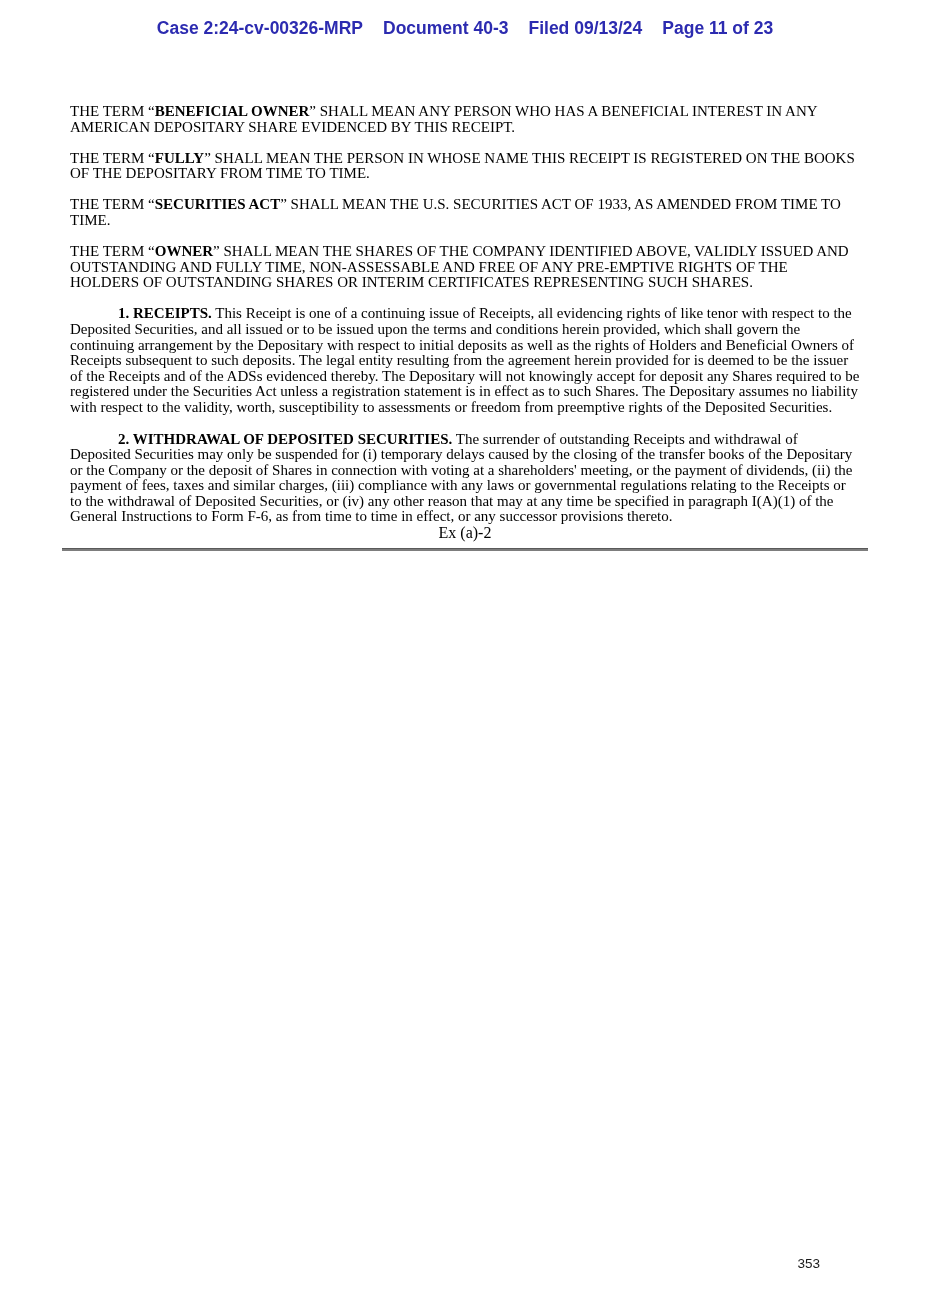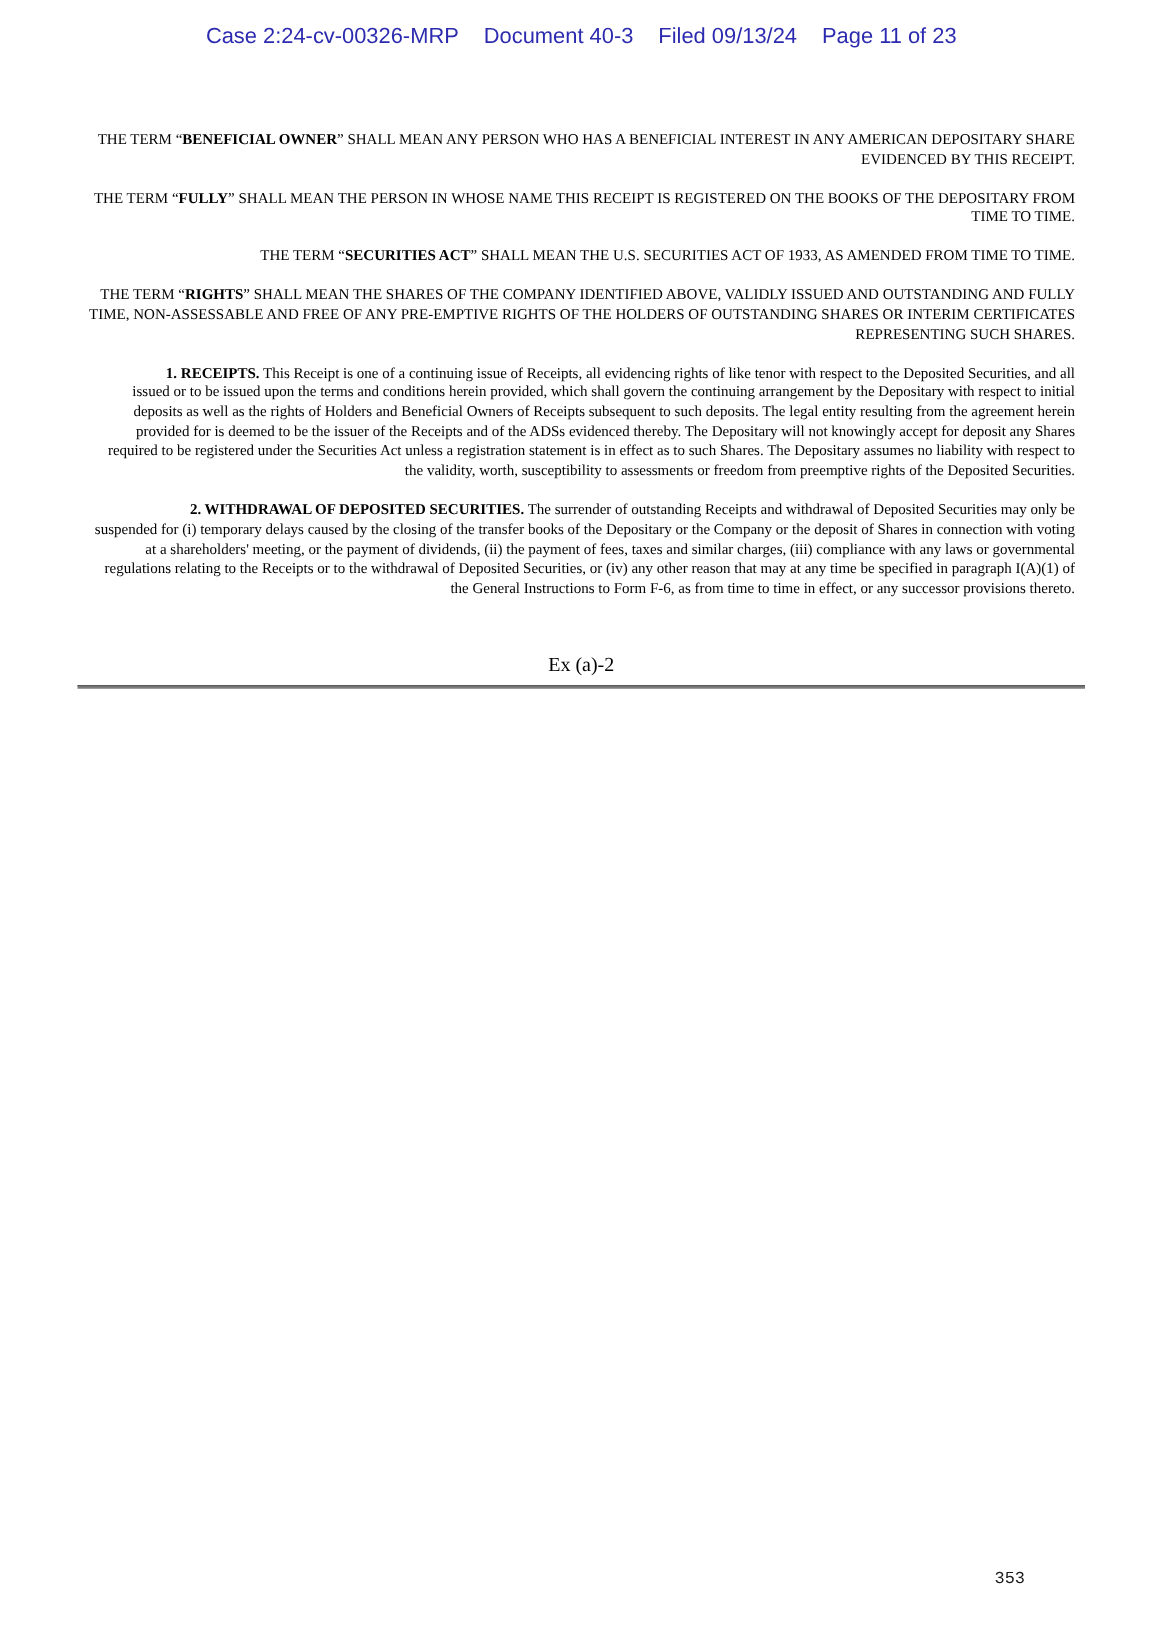--- a/index.html
+++ b/index.html
@@ -17,36 +17,36 @@
     overflow: hidden;
   }
   .stamp {
     position: absolute;
     top: 18px;
     left: 0;
     width: 100%;
     text-align: center;
     font-family: "Liberation Sans", "DejaVu Sans", sans-serif;
     font-size: 17.5px;
-    font-weight: 400;
+    font-weight: 700;
     color: #2c2bb0;
     white-space: nowrap;
   }
   .stamp span {
     display: inline-block;
     margin: 0 10px;
   }
   .content {
     position: absolute;
     top: 104px;
     left: 70px;
     width: 790px;
-    font-size: 12px;
+    font-size: 15px;
     line-height: 15.6px;
-    text-align: right;
+    text-align: left;
   }
   .content p {
     margin: 0 0 15.5px 0;
   }
   .content p.section {
     text-indent: 48px;
     margin-bottom: 16px;
   }
   b, .bold {
     font-weight: 700;
@@ -66,41 +66,41 @@
     width: 806px;
     height: 3px;
     background: #7d7d7d;
     border-top: 1px solid #5a5a5a;
     box-sizing: border-box;
   }
   .page-number {
     position: absolute;
     top: 1256px;
     right: 110px;
-    font-family: Liberation Mono, monospace;
+    font-family: Liberation Sans, sans-serif;
     font-size: 13.5px;
     color: #1a1a1a;
   }
 </style>
 </head>
 <body>
 
 <div class="page">
 
   <div class="stamp"><span>Case 2:24-cv-00326-MRP</span><span>Document 40-3</span><span>Filed 09/13/24</span><span>Page 11 of 23</span></div>
 
   <div class="content">
 
     <p><span>THE TERM “</span><b>BENEFICIAL OWNER</b><span>” SHALL MEAN ANY PERSON WHO HAS A BENEFICIAL INTEREST IN ANY AMERICAN DEPOSITARY SHARE EVIDENCED BY THIS RECEIPT.</span></p>
 
     <p><span>THE TERM “</span><b>FULLY</b><span>” SHALL MEAN THE PERSON IN WHOSE NAME THIS RECEIPT IS REGISTERED ON THE BOOKS OF THE DEPOSITARY FROM TIME TO TIME.</span></p>
 
     <p><span>THE TERM “</span><b>SECURITIES ACT</b><span>” SHALL MEAN THE U.S. SECURITIES ACT OF 1933, AS AMENDED FROM TIME TO TIME.</span></p>
 
-    <p><span>THE TERM “</span><b>RIGHTS</b><span>” SHALL MEAN THE SHARES OF THE COMPANY IDENTIFIED ABOVE, VALIDLY ISSUED AND OUTSTANDING AND FULLY TIME, NON-ASSESSABLE AND FREE OF ANY PRE-EMPTIVE RIGHTS OF THE HOLDERS OF OUTSTANDING SHARES OR INTERIM CERTIFICATES REPRESENTING SUCH SHARES.</span></p>
+    <p><span>THE TERM “</span><b>OWNER</b><span>” SHALL MEAN THE SHARES OF THE COMPANY IDENTIFIED ABOVE, VALIDLY ISSUED AND OUTSTANDING AND FULLY TIME, NON-ASSESSABLE AND FREE OF ANY PRE-EMPTIVE RIGHTS OF THE HOLDERS OF OUTSTANDING SHARES OR INTERIM CERTIFICATES REPRESENTING SUCH SHARES.</span></p>
 
     <p class="section"><b>1. RECEIPTS.</b> <span>This Receipt is one of a continuing issue of Receipts, all evidencing rights of like tenor with respect to the Deposited Securities, and all issued or to be issued upon the terms and conditions herein provided, which shall govern the continuing arrangement by the Depositary with respect to initial deposits as well as the rights of Holders and Beneficial Owners of Receipts subsequent to such deposits. The legal entity resulting from the agreement herein provided for is deemed to be the issuer of the Receipts and of the ADSs evidenced thereby. The Depositary will not knowingly accept for deposit any Shares required to be registered under the Securities Act unless a registration statement is in effect as to such Shares. The Depositary assumes no liability with respect to the validity, worth, susceptibility to assessments or freedom from preemptive rights of the Deposited Securities.</span></p>
 
     <p class="section"><b>2. WITHDRAWAL OF DEPOSITED SECURITIES.</b> <span>The surrender of outstanding Receipts and withdrawal of Deposited Securities may only be suspended for (i) temporary delays caused by the closing of the transfer books of the Depositary or the Company or the deposit of Shares in connection with voting at a shareholders' meeting, or the payment of dividends, (ii) the payment of fees, taxes and similar charges, (iii) compliance with any laws or governmental regulations relating to the Receipts or to the withdrawal of Deposited Securities, or (iv) any other reason that may at any time be specified in paragraph I(A)(1) of the General Instructions to Form F-6, as from time to time in effect, or any successor provisions thereto.</span></p>
 
   </div>
 
   <div class="exhibit-label">Ex (a)-2</div>
 
   <div class="footer-rule"></div>

